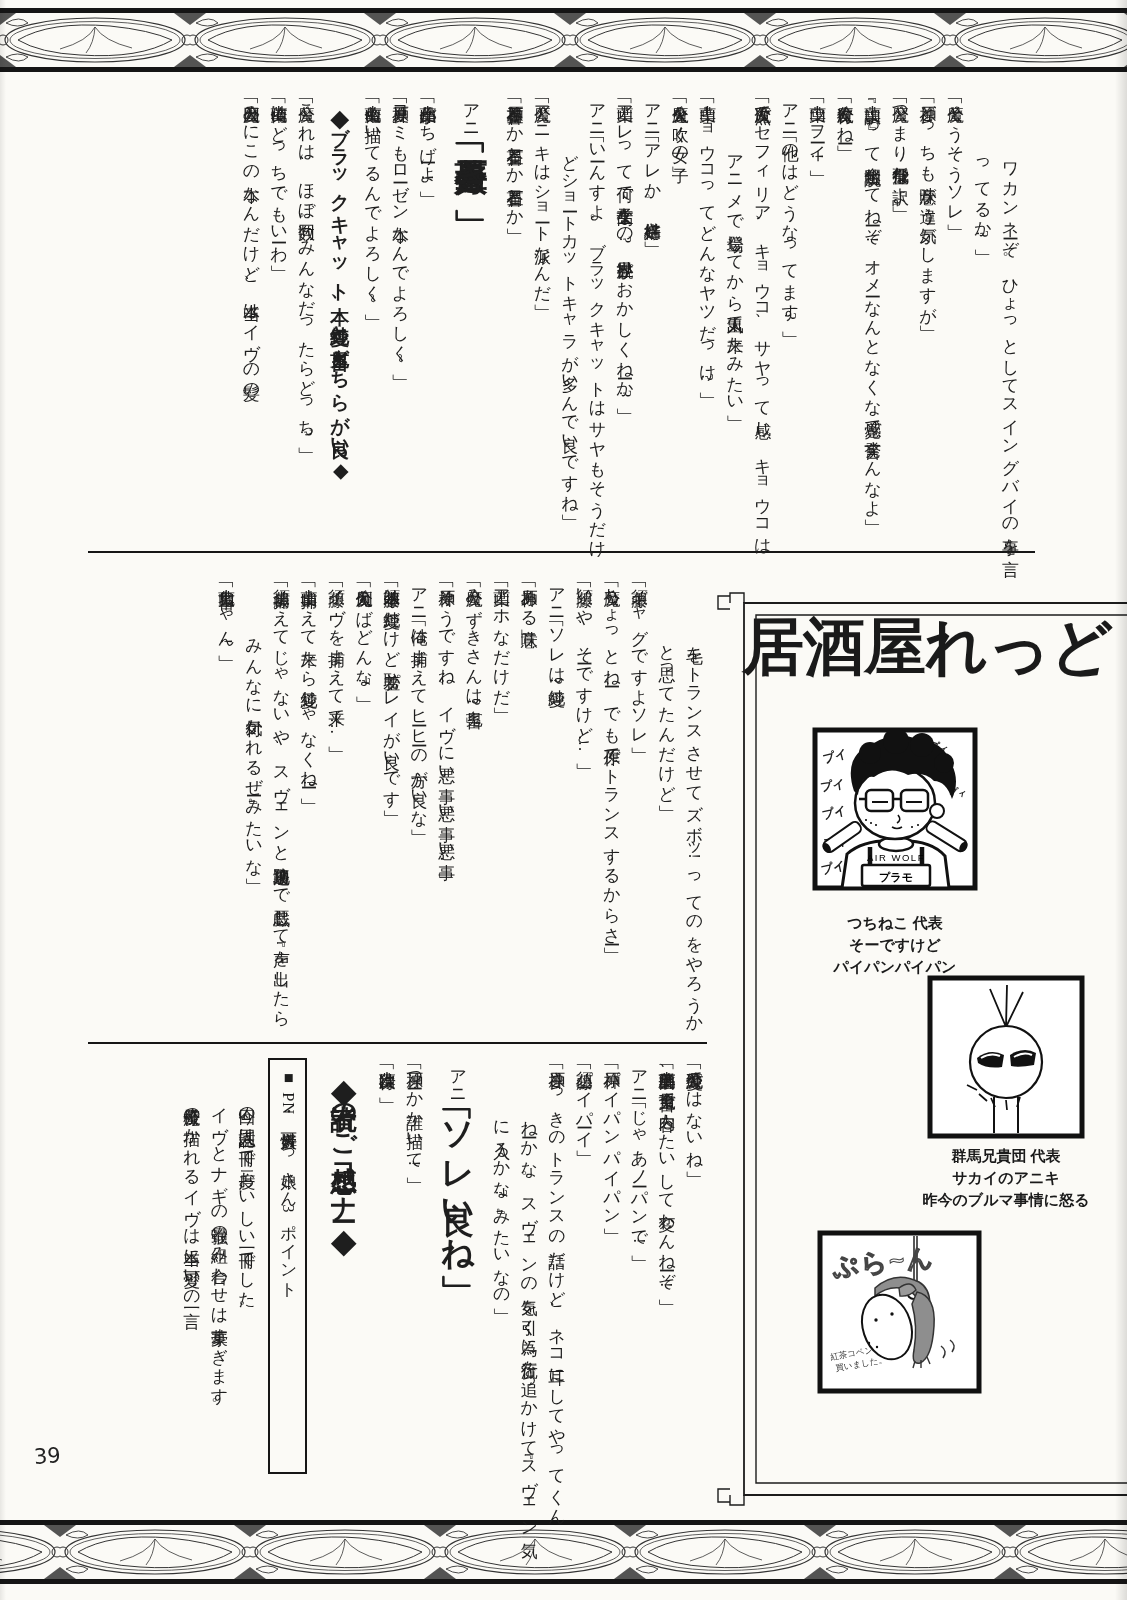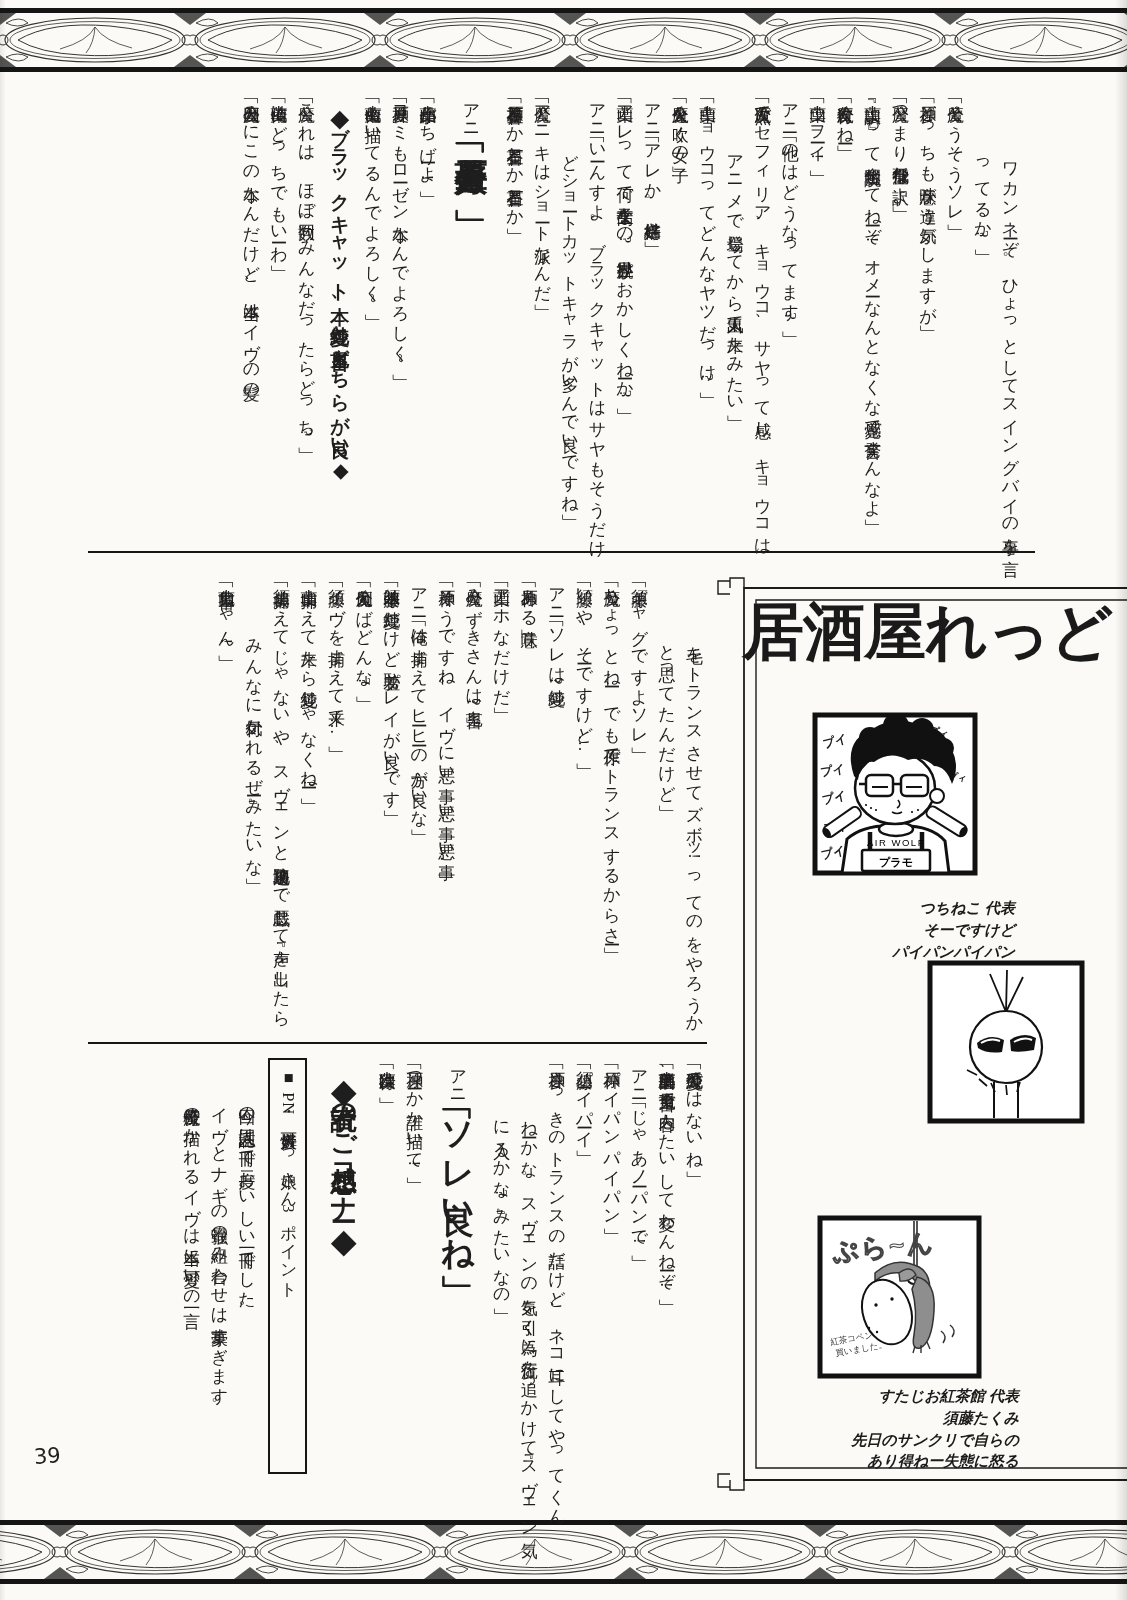--- a/index.html
+++ b/index.html
@@ -33,29 +33,29 @@
                  font-size:19px;padding:2px 4px 0 4px;}
   .dline.heading-big{font-family:"Liberation Sans",sans-serif;font-weight:bold;
                  font-size:26px;padding:0 8px 0 6px;}
   .dline.title{padding:0 3px;}
   .t-speaker{font-size:17px;}
   .t-big{font-family:"Liberation Sans",sans-serif;font-weight:bold;font-size:33px;letter-spacing:1px;}
   .dline.pn-box{height:396px;border:2px solid #161616;padding:8px 4px;margin:0 10px 0 8px;
                 font-size:16.5px;font-family:"Liberation Serif",serif;}
 
   
-  .frame-area{position:absolute;left:700px;top:572px;width:427px;height:940px;}
+  .frame-area{position:absolute;left:700px;top:587px;width:427px;height:940px;}
   .frame-svg{position:absolute;left:0;top:0;}
   .izakaya-title{position:absolute;left:42px;top:18px;width:400px;
       font-family:"Liberation Sans",sans-serif;font-weight:900;font-size:62px;
       letter-spacing:-1px;color:#1a1a1a;white-space:nowrap;}
   .panel{position:absolute;}
-  .caption{position:absolute;width:240px;text-align:right;
+  .caption{position:absolute;width:240px;text-align:center;
       font-family:"Liberation Sans",sans-serif;font-weight:700;
-      font-size:15px;line-height:1.45;color:#1a1a1a;font-style:italic;}
+      font-size:15px;line-height:1.45;color:#1a1a1a;}
   .cap1{left:75px;top:325px;}
   .cap2{left:186px;top:558px;}
   .cap3{left:79px;top:813px;}
 
   .page-number{position:absolute;left:34px;top:1444px;font-size:21px;
       font-family:"DejaVu Sans",sans-serif;transform:rotate(-4deg);color:#222;}
 
   svg text{font-family:"Liberation Sans",sans-serif;}
 </style>
 </head>
@@ -247,20 +247,25 @@
         <path d="M79,52 L63,14 M79,52 L80,10 M79,52 L96,17" fill="none" stroke="#111" stroke-width="1.8"></path>
         <circle cx="79" cy="87" r="36" fill="#fff" stroke="#111" stroke-width="2.2"></circle>
         <path d="M50,83 Q63,73 77,80 L75,92 Q60,94 51,88 Z" fill="#111"></path>
         <path d="M54,83 Q64,77 73,81" fill="none" stroke="#fff" stroke-width="2"></path>
         <path d="M83,80 Q97,71 109,78 L107,90 Q92,93 84,91 Z" fill="#111"></path>
         <path d="M87,82 Q97,76 105,80" fill="none" stroke="#fff" stroke-width="2"></path>
         <path d="M40,110 l10,5 M52,119 l8,7 M64,123 l4,9 M79,125 l1,10 M93,122 l-3,10" fill="none" stroke="#111" stroke-width="1.7"></path>
         <path d="M67,122 V158 M91,122 V158" fill="none" stroke="#111" stroke-width="2"></path>
       </g>
     </svg>
+    <div class="caption cap2">
+        <div>群馬兄貴団 代表</div>
+        <div>サカイのアニキ</div>
+        <div>昨今のブルマ事情に怒る</div>
+      </div>
 
     <svg class="panel" style="left:117px;top:643px;" width="165" height="164" viewBox="0 0 165 164">
       <rect x="3" y="3" width="159" height="158" fill="#ffffff" stroke="#111" stroke-width="5"></rect>
       <g>
         <path d="M97,6 V58 M100,6 V55" fill="none" stroke="#111" stroke-width="1.4"></path>
         <text x="16" y="46" font-size="26" font-weight="bold" letter-spacing="2" fill="none" stroke="#444" stroke-width="1" transform="rotate(-6 16 46)">ぷら~ん</text>
         <circle cx="97" cy="62" r="7" fill="#fff" stroke="#111" stroke-width="2"></circle>
         <path d="M58,58 Q78,40 102,52 Q116,60 112,84 Q110,112 101,126 Q108,96 102,72 Q97,60 84,58 Q70,56 58,66 Z" fill="#8e8e8e" stroke="#333" stroke-width="1.5"></path>
         <path d="M100,62 Q119,66 117,96 Q115,128 103,133 Q94,135 97,120 Q101,96 95,74 Z" fill="#8e8e8e" stroke="#333" stroke-width="1.5"></path>
         <path d="M98,131 l-2,7 M104,130 l0,8 M110,127 l3,7" fill="none" stroke="#333" stroke-width="1.4"></path>
@@ -268,25 +273,19 @@
         <path d="M82,58 Q94,49 99,60 Q92,67 83,66 Z" fill="#9a9a9a" stroke="#333" stroke-width="1.4"></path>
         <circle cx="59" cy="90" r="1.7" fill="#111"></circle>
           <circle cx="75" cy="84" r="1.7" fill="#111"></circle>
         <circle cx="52" cy="113" r="1.2" fill="#111"></circle>
           <circle cx="60" cy="117" r="1.2" fill="#111"></circle>
         <path d="M124,116 q7,5 2,12 M133,110 q7,5 2,12" fill="none" stroke="#333" stroke-width="1.5"></path>
         <text x="14" y="130" font-size="8.5" fill="#333" transform="rotate(-10 14 130)">紅茶コペン</text>
         <text x="19" y="141" font-size="8.5" fill="#333" transform="rotate(-10 19 141)">買いました。</text>
       </g>
     </svg>
-    <div class="caption cap3">
-        <div>すたじお紅茶館 代表</div>
-        <div>須藤たくみ</div>
-        <div>先日のサンクリで自らの</div>
-        <div>あり得ねー失態に怒る</div>
-      </div>
   </div>
 
   <div class="page-number">39</div>
 
   <div class="edge-left"></div>
   <div class="edge-right"></div>
 </div>
 
 </body></html>

